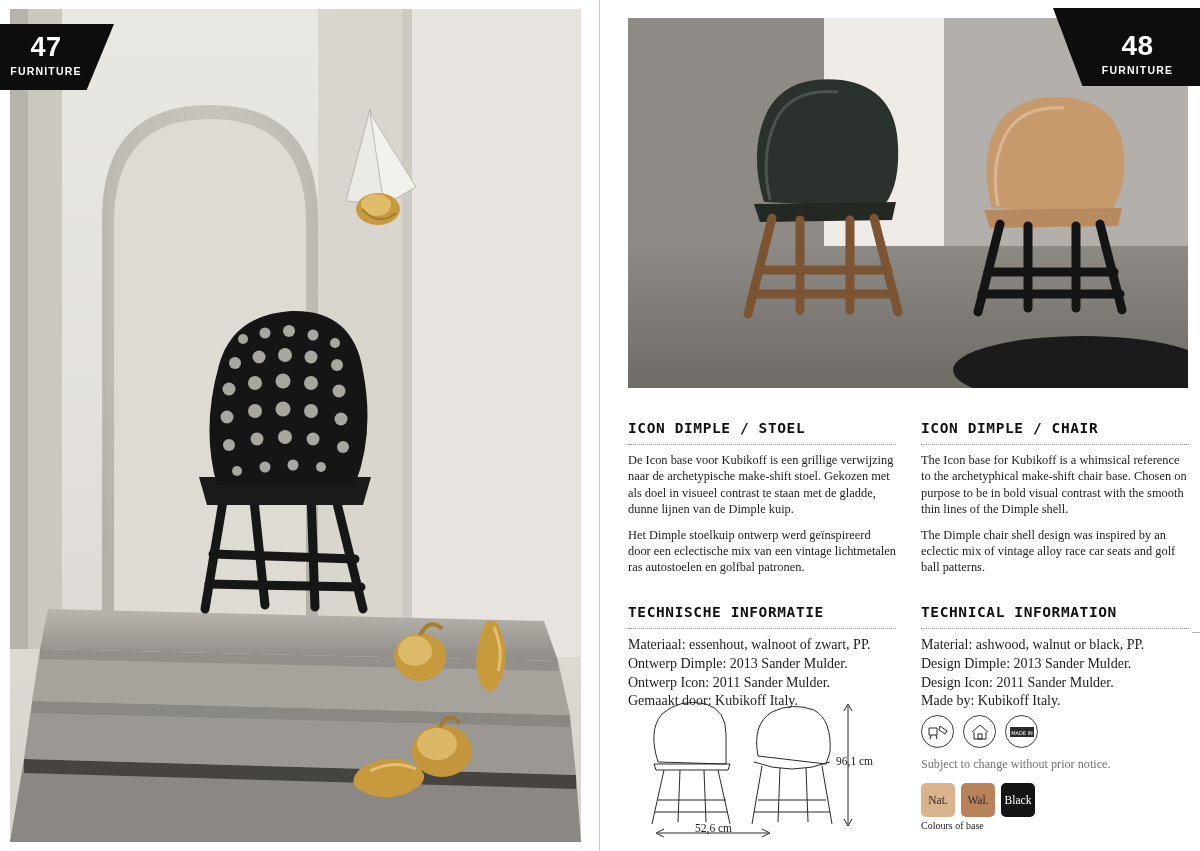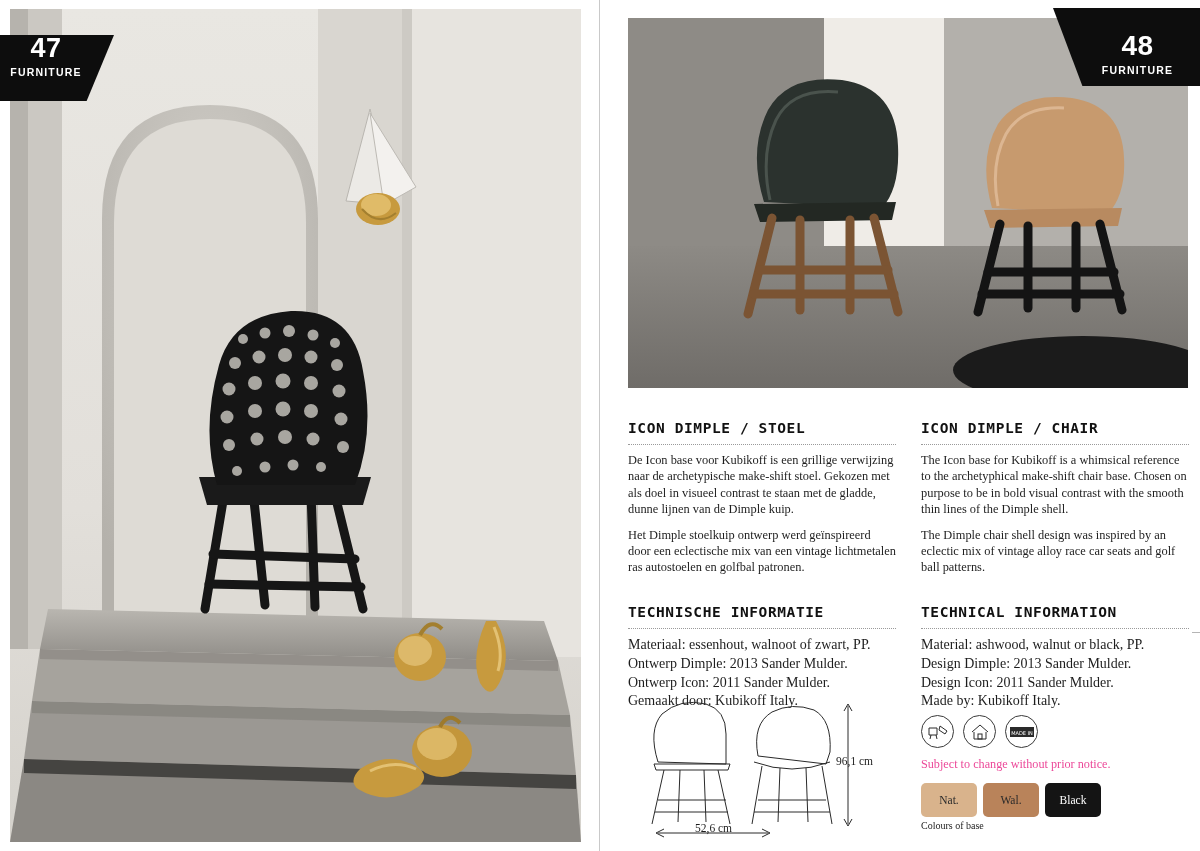--- a/index.html
+++ b/index.html
@@ -42,24 +42,24 @@
     font-weight: bold;
     line-height: 1;
     letter-spacing: 0.5px;
   }
   .flag .cat {
     font-weight: bold;
     letter-spacing: 1.2px;
     line-height: 1;
   }
   .flag-left {
-    left: 0; top: 35px;
+    left: 0; top: 24px;
     width: 114px; height: 66px;
     clip-path: polygon(0 0, 100% 0, 76% 100%, 0 100%);
-    padding-top: 0;
+    padding-top: 10px;
     padding-right: 22px;
   }
   .flag-left .num { font-size: 27px; }
   .flag-left .cat { font-size: 10.5px; margin-top: 5px; }
   .flag-right {
     left: 1053px; top: 8px;
     width: 147px; height: 78px;
     clip-path: polygon(0 0, 100% 0, 100% 100%, 20% 100%);
     padding-top: 24px;
     padding-left: 22px;
@@ -151,30 +151,30 @@
     display: flex;
     align-items: center;
     justify-content: center;
   }
   .notice {
     position: absolute;
     left: 921px; top: 757px;
     width: 270px;
     font-family: "Liberation Serif", serif;
     font-size: 12.2px;
-    color: #ec4899;
+    color: #737373;
   }
   .swatch-row {
     position: absolute;
     left: 921px; top: 783px;
     display: flex;
     gap: 6px;
   }
   .swatch {
-    width: 56px; height: 34px;
+    width: 34px; height: 34px;
     border-radius: 5px;
     display: flex;
     align-items: center;
     justify-content: center;
     font-family: "Liberation Serif", serif;
     font-size: 11.5px;
     color: #2a2a2a;
   }
   .sw-nat { background: #d9b38c; }
   .sw-wal { background: #b9835a; }

